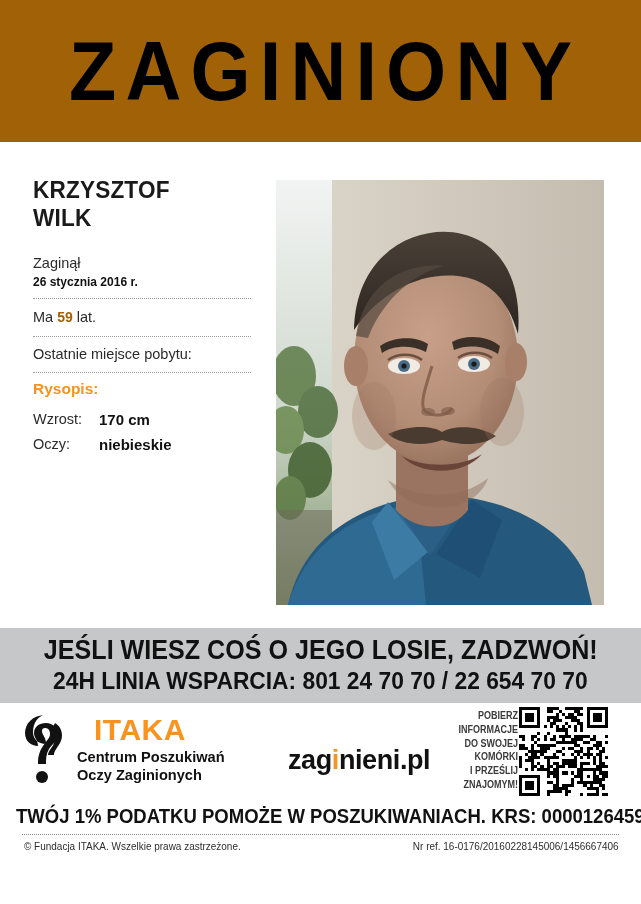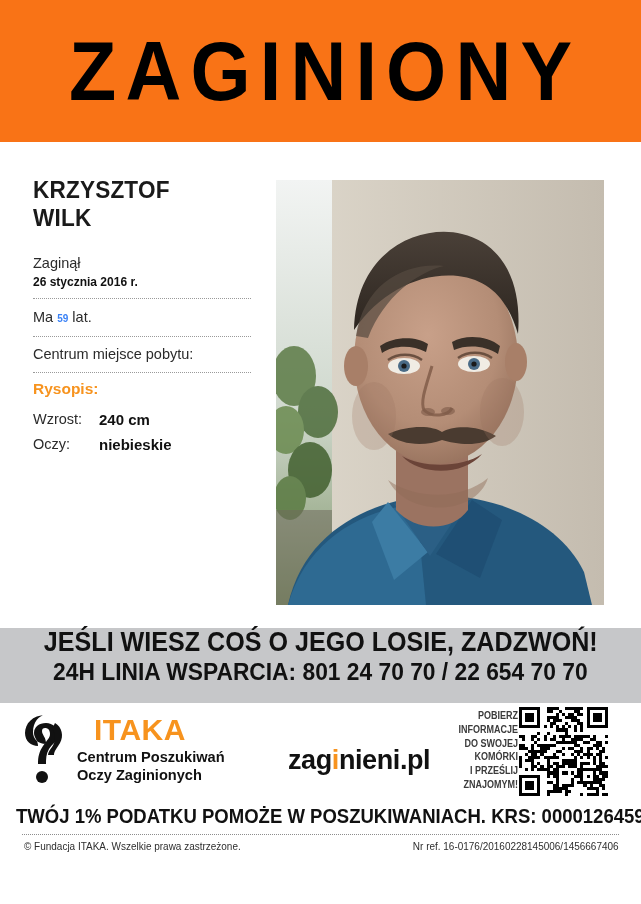--- a/index.html
+++ b/index.html
@@ -18,21 +18,21 @@
     height: 904px;
     background: #ffffff;
     overflow: hidden;
   }
 
   
   .header {
     position: absolute;
     left: 0; top: 0;
     width: 641px; height: 142px;
-    background: #f97316;
+    background: #a16207;
   }
   .header-title {
     position: absolute;
     left: 0; top: 0;
     width: 641px; height: 142px;
     display: flex;
     align-items: center;
     justify-content: center;
     font-family: "Liberation Sans Narrow", "Liberation Sans", sans-serif;
     font-weight: bold;
@@ -83,23 +83,23 @@
     border-top: 1px dotted #9a9a9a;
     margin: 7px 0 7px 0;
     width: 218px;
   }
   .inline-row {
     font-size: 14.5px;
     color: #2b2b2b;
     line-height: 1.6;
   }
   .inline-row b {
-    color: #3b82f6;
-    font-weight: bold;
-    font-size: 10px;
+    color: #a16207;
+    font-weight: bold;
+    font-size: 14px;
   }
   .rysopis-title {
     color: #F7931E;
     font-weight: bold;
     font-size: 15.5px;
     margin-bottom: 10px;
   }
   .attr {
     display: flex;
     font-size: 14.5px;
@@ -121,20 +121,21 @@
 
   
   .call-banner {
     position: absolute;
     left: 0; top: 628px;
     width: 641px; height: 75px;
     background: #C6C7C9;
     display: flex;
     flex-direction: column;
     align-items: center;
+    justify-content: center;
   }
   .call-line1 {
     font-family: "Liberation Sans Narrow", "Liberation Sans", sans-serif;
     font-weight: bold;
     font-size: 27px;
     line-height: 1.08;
     color: #111111;
     white-space: nowrap;
     transform: scaleX(0.93);
   }
@@ -287,30 +288,30 @@
 
     <div class="inline-row">
       <span>Ma</span>
       <b>59</b>
       <span>lat.</span>
     </div>
 
     <div class="sep"></div>
 
     <div class="row">
-      <div class="row-label">Centrum miejsce pobytu:</div>
+      <div class="row-label">Ostatnie miejsce pobytu:</div>
     </div>
 
     <div class="sep"></div>
 
     <div class="rysopis-title">Rysopis:</div>
 
     <div class="attr">
       <span class="k">Wzrost:</span>
-      <span class="v">240 cm</span>
+      <span class="v">170 cm</span>
     </div>
 
     <div class="attr">
       <span class="k">Oczy:</span>
       <span class="v">niebieskie</span>
     </div>
   </div>
 
   <div class="photo">
     <svg viewBox="0 0 328 425" preserveAspectRatio="xMidYMid slice">

